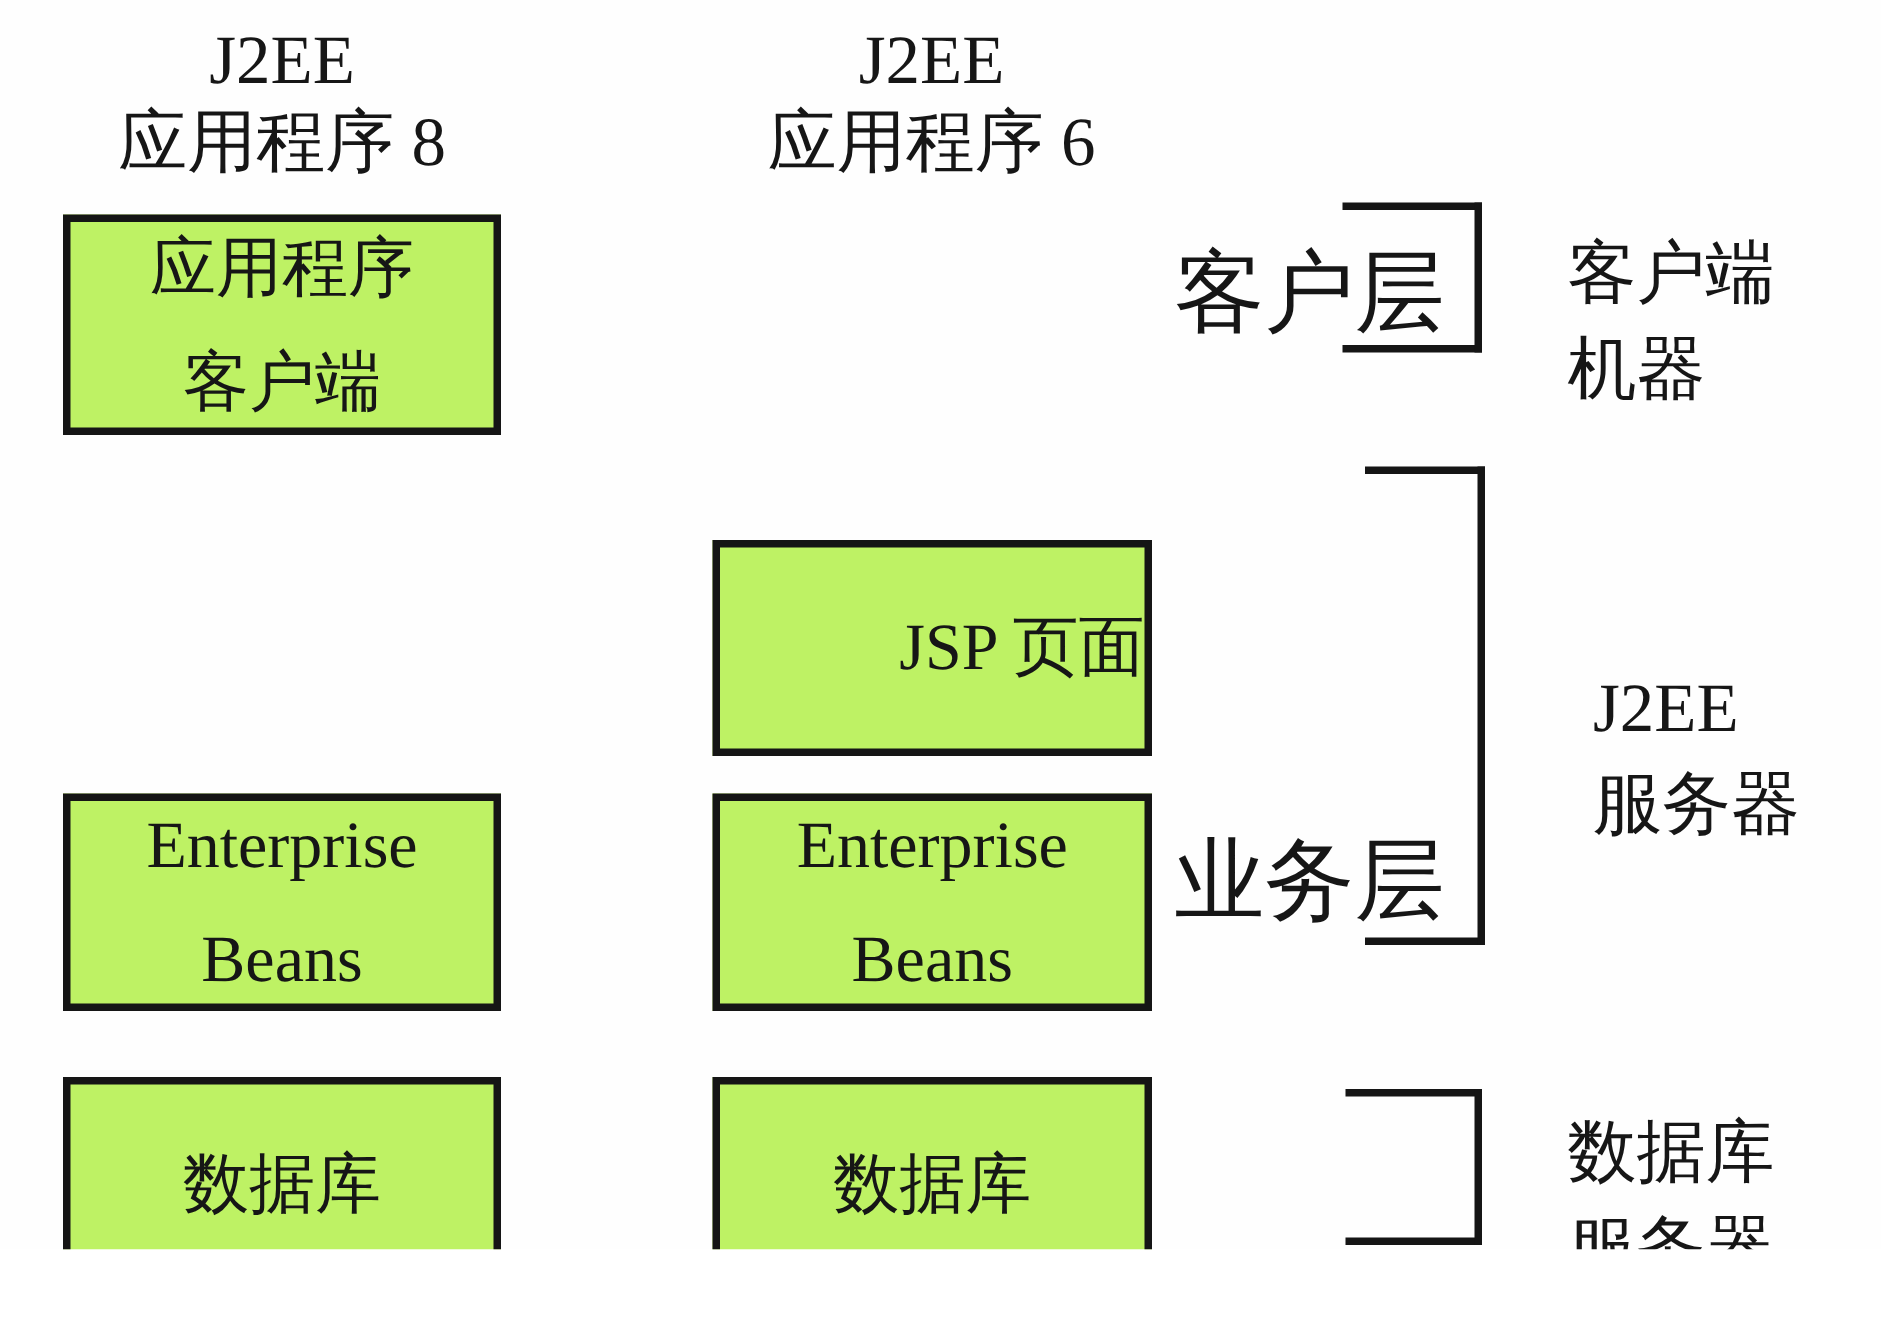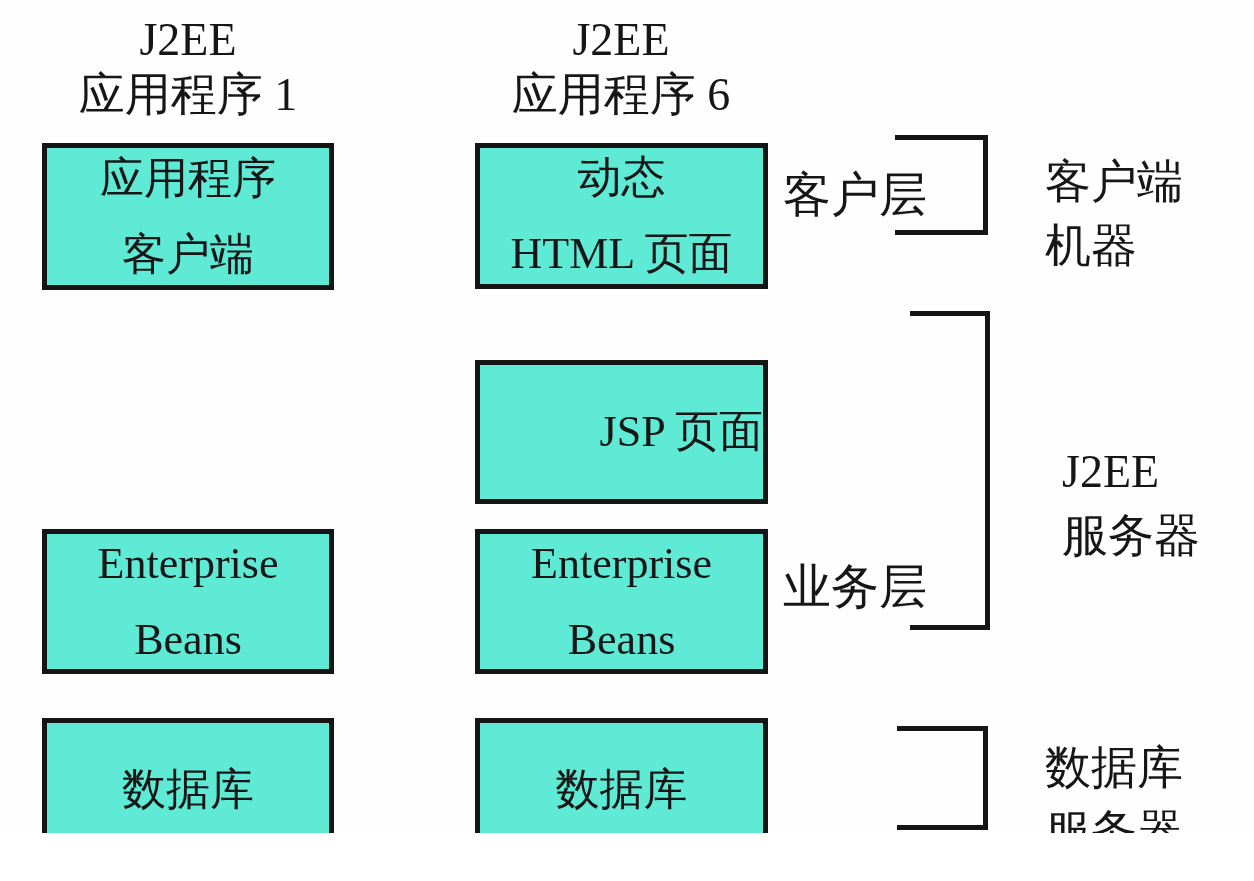--- a/index.html
+++ b/index.html
@@ -19,37 +19,37 @@
   .heading {
     position: absolute;
     text-align: center;
     font-size: 46px;
     line-height: 55px;
     white-space: nowrap;
   }
   .box {
     position: absolute;
     border: 5px solid #151515;
-    background: #5eead4;
+    background: #bef264;
     box-sizing: border-box;
     display: flex;
     flex-direction: column;
     align-items: center;
     justify-content: center;
     text-align: center;
     gap: 14px;
   }
   .box .line {
     font-size: 44px;
     line-height: 62px;
     white-space: nowrap;
   }
   .tier-label {
     position: absolute;
-    font-size: 48px;
+    font-size: 60px;
     line-height: 50px;
     white-space: nowrap;
   }
   .bracket {
     position: absolute;
     border-top: 5px solid #151515;
     border-right: 5px solid #151515;
     border-bottom: 5px solid #151515;
     box-sizing: border-box;
   }
@@ -60,43 +60,39 @@
     white-space: nowrap;
   }
 </style>
 </head>
 <body>
 
 <div id="canvas">
 
   <div class="heading" style="left:30px; top:12px; width:316px;">
     <div>J2EE</div>
-    <div>应用程序 1</div>
+    <div>应用程序 8</div>
   </div>
   <div class="heading" style="left:463px; top:12px; width:316px;">
     <div>J2EE</div>
     <div>应用程序 6</div>
   </div>
 
   <div class="box" style="left:42px; top:143px; width:292px; height:147px;">
     <div class="line">应用程序</div>
     <div class="line">客户端</div>
   </div>
   <div class="box" style="left:42px; top:529px; width:292px; height:145px;">
     <div class="line">Enterprise</div>
     <div class="line">Beans</div>
   </div>
   <div class="box" style="left:42px; top:718px; width:292px; height:144px;">
     <div class="line">数据库</div>
   </div>
 
-  <div class="box" style="left:475px; top:143px; width:293px; height:146px;">
-    <div class="line">动态</div>
-    <div class="line">HTML 页面</div>
-  </div>
   <div class="box" style="left:475px; top:360px; width:293px; height:144px;align-items:flex-end;">
     <div class="line">JSP 页面</div>
   </div>
   <div class="box" style="left:475px; top:529px; width:293px; height:145px;">
     <div class="line">Enterprise</div>
     <div class="line">Beans</div>
   </div>
   <div class="box" style="left:475px; top:718px; width:293px; height:143px;">
     <div class="line">数据库</div>
   </div>

